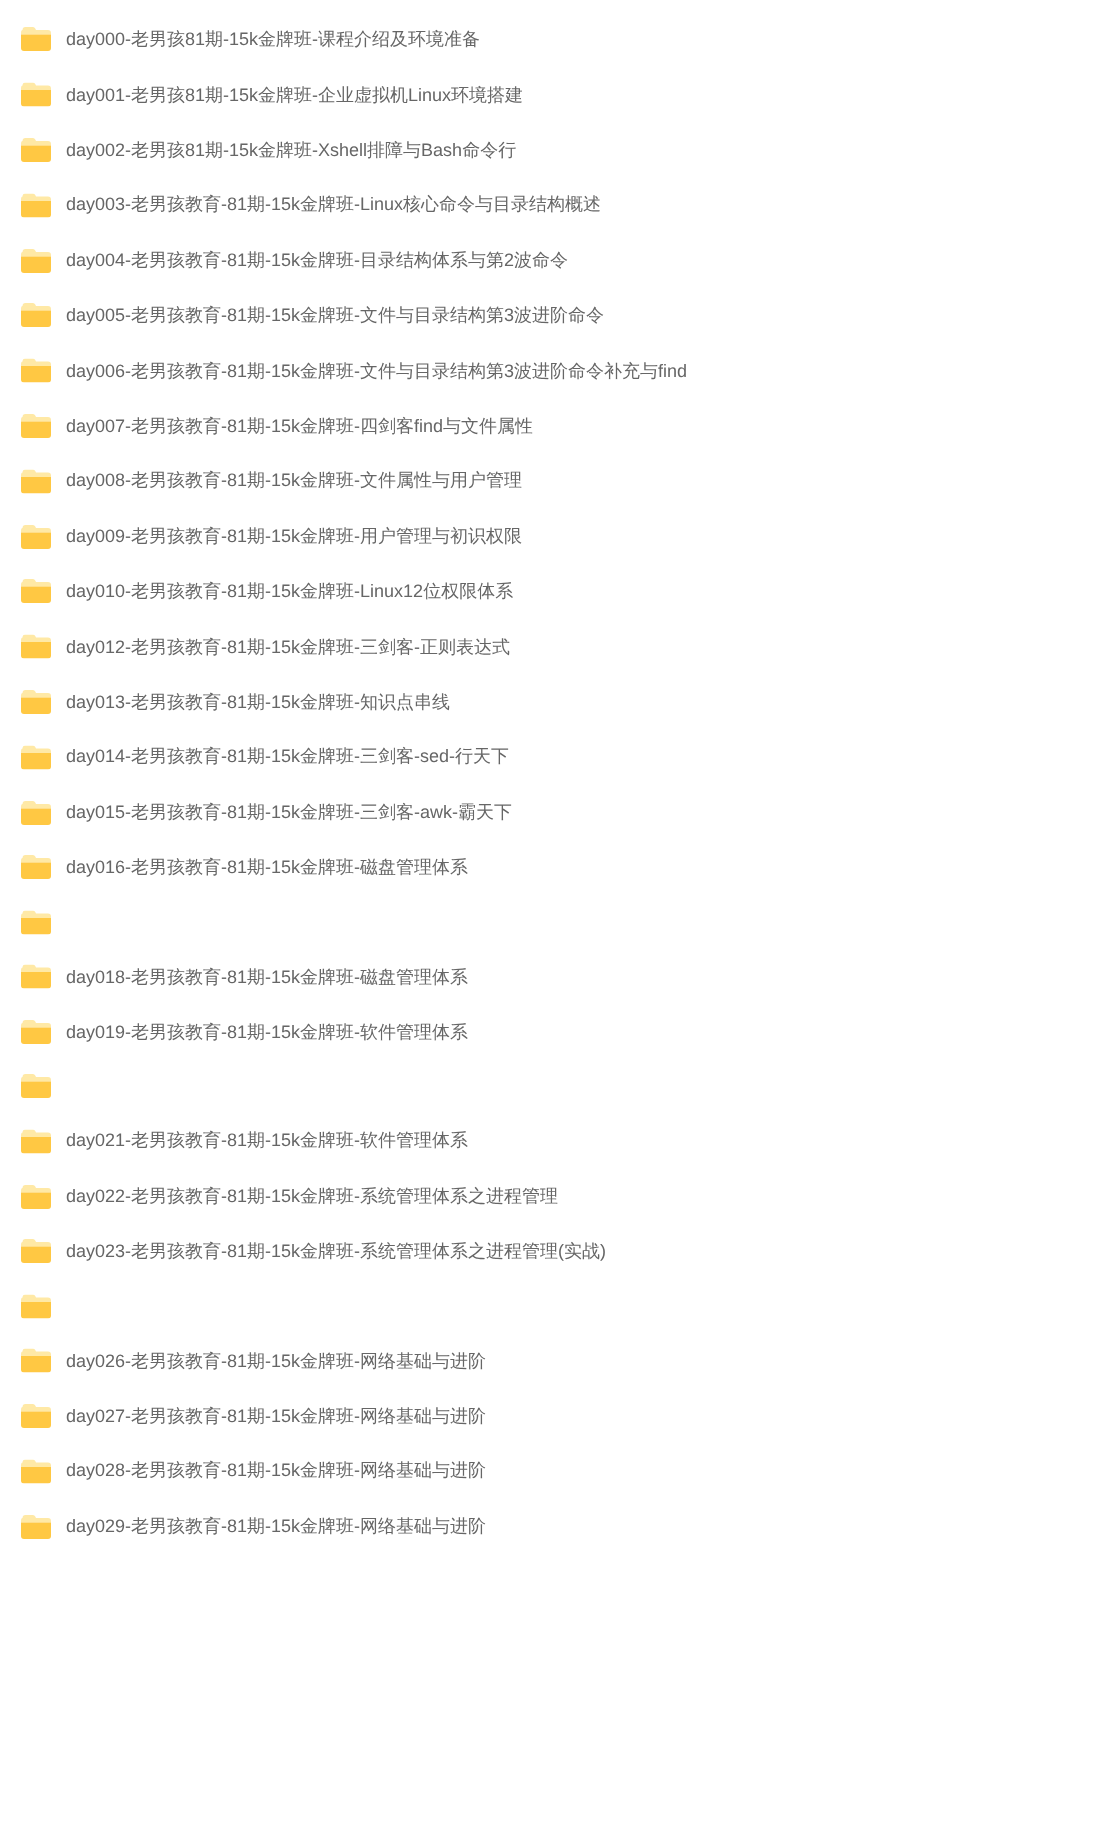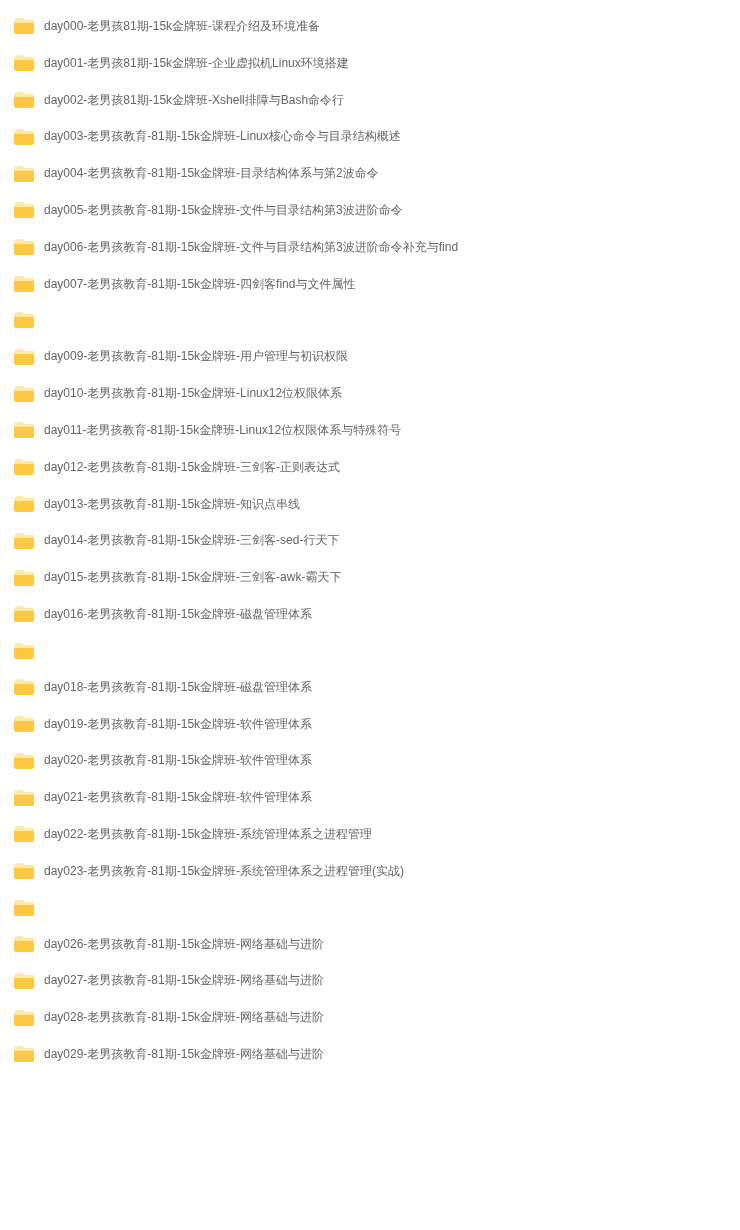--- a/index.html
+++ b/index.html
@@ -120,20 +120,21 @@
       </span>
       <span class="folder-label">day007-老男孩教育-81期-15k金牌班-四剑客find与文件属性</span>
     </div>
     <div class="folder-item">
       <span class="folder-icon">
         <svg viewBox="0 0 20 16">
           <path d="M1 2 Q1 0 3 0 L8 0 Q9 0 9.5 1 L10 2 L18 2 Q20 2 20 4 L20 5 L0 5 L0 4 Q0 2 1 2 Z" fill="#ffe9a6"></path>
           <path d="M0 5 L20 5 L20 14 Q20 16 18 16 L2 16 Q0 16 0 14 Z" fill="#ffc843"></path>
         </svg>
       </span>
+      <span class="folder-label">day008-老男孩教育-81期-15k金牌班-文件属性与用户管理</span>
     </div>
     <div class="folder-item">
       <span class="folder-icon">
         <svg viewBox="0 0 20 16">
           <path d="M1 2 Q1 0 3 0 L8 0 Q9 0 9.5 1 L10 2 L18 2 Q20 2 20 4 L20 5 L0 5 L0 4 Q0 2 1 2 Z" fill="#ffe9a6"></path>
           <path d="M0 5 L20 5 L20 14 Q20 16 18 16 L2 16 Q0 16 0 14 Z" fill="#ffc843"></path>
         </svg>
       </span>
       <span class="folder-label">day009-老男孩教育-81期-15k金牌班-用户管理与初识权限</span>
     </div>
@@ -146,29 +147,20 @@
       </span>
       <span class="folder-label">day010-老男孩教育-81期-15k金牌班-Linux12位权限体系</span>
     </div>
     <div class="folder-item">
       <span class="folder-icon">
         <svg viewBox="0 0 20 16">
           <path d="M1 2 Q1 0 3 0 L8 0 Q9 0 9.5 1 L10 2 L18 2 Q20 2 20 4 L20 5 L0 5 L0 4 Q0 2 1 2 Z" fill="#ffe9a6"></path>
           <path d="M0 5 L20 5 L20 14 Q20 16 18 16 L2 16 Q0 16 0 14 Z" fill="#ffc843"></path>
         </svg>
       </span>
-      <span class="folder-label">day011-老男孩教育-81期-15k金牌班-Linux12位权限体系与特殊符号</span>
-    </div>
-    <div class="folder-item">
-      <span class="folder-icon">
-        <svg viewBox="0 0 20 16">
-          <path d="M1 2 Q1 0 3 0 L8 0 Q9 0 9.5 1 L10 2 L18 2 Q20 2 20 4 L20 5 L0 5 L0 4 Q0 2 1 2 Z" fill="#ffe9a6"></path>
-          <path d="M0 5 L20 5 L20 14 Q20 16 18 16 L2 16 Q0 16 0 14 Z" fill="#ffc843"></path>
-        </svg>
-      </span>
       <span class="folder-label">day012-老男孩教育-81期-15k金牌班-三剑客-正则表达式</span>
     </div>
     <div class="folder-item">
       <span class="folder-icon">
         <svg viewBox="0 0 20 16">
           <path d="M1 2 Q1 0 3 0 L8 0 Q9 0 9.5 1 L10 2 L18 2 Q20 2 20 4 L20 5 L0 5 L0 4 Q0 2 1 2 Z" fill="#ffe9a6"></path>
           <path d="M0 5 L20 5 L20 14 Q20 16 18 16 L2 16 Q0 16 0 14 Z" fill="#ffc843"></path>
         </svg>
       </span>
       <span class="folder-label">day013-老男孩教育-81期-15k金牌班-知识点串线</span>
@@ -226,21 +218,20 @@
       </span>
       <span class="folder-label">day019-老男孩教育-81期-15k金牌班-软件管理体系</span>
     </div>
     <div class="folder-item">
       <span class="folder-icon">
         <svg viewBox="0 0 20 16">
           <path d="M1 2 Q1 0 3 0 L8 0 Q9 0 9.5 1 L10 2 L18 2 Q20 2 20 4 L20 5 L0 5 L0 4 Q0 2 1 2 Z" fill="#ffe9a6"></path>
           <path d="M0 5 L20 5 L20 14 Q20 16 18 16 L2 16 Q0 16 0 14 Z" fill="#ffc843"></path>
         </svg>
       </span>
-      <span class="folder-label">day020-老男孩教育-81期-15k金牌班-软件管理体系</span>
     </div>
     <div class="folder-item">
       <span class="folder-icon">
         <svg viewBox="0 0 20 16">
           <path d="M1 2 Q1 0 3 0 L8 0 Q9 0 9.5 1 L10 2 L18 2 Q20 2 20 4 L20 5 L0 5 L0 4 Q0 2 1 2 Z" fill="#ffe9a6"></path>
           <path d="M0 5 L20 5 L20 14 Q20 16 18 16 L2 16 Q0 16 0 14 Z" fill="#ffc843"></path>
         </svg>
       </span>
       <span class="folder-label">day021-老男孩教育-81期-15k金牌班-软件管理体系</span>
     </div>

